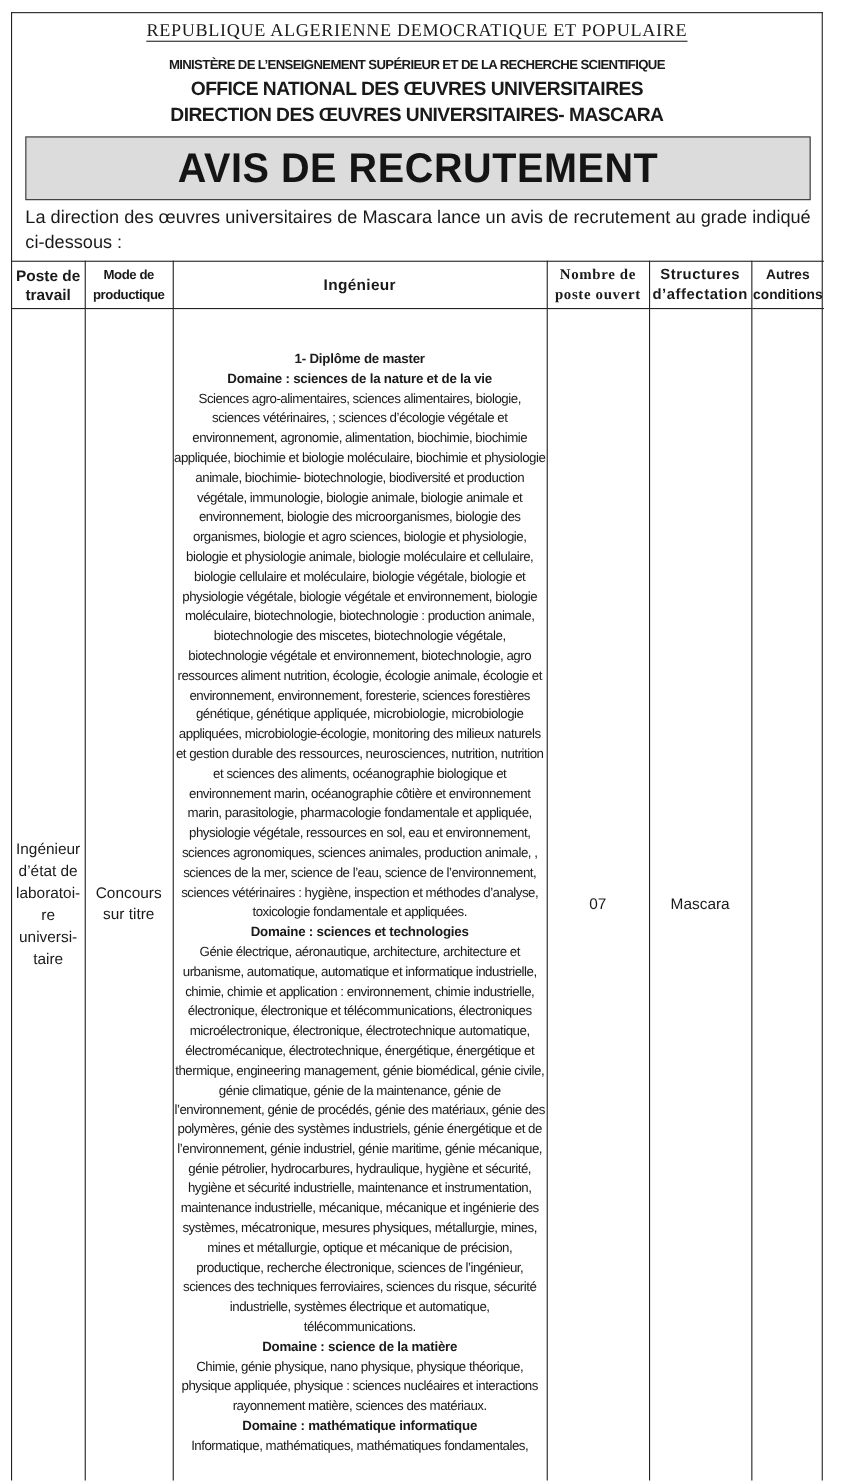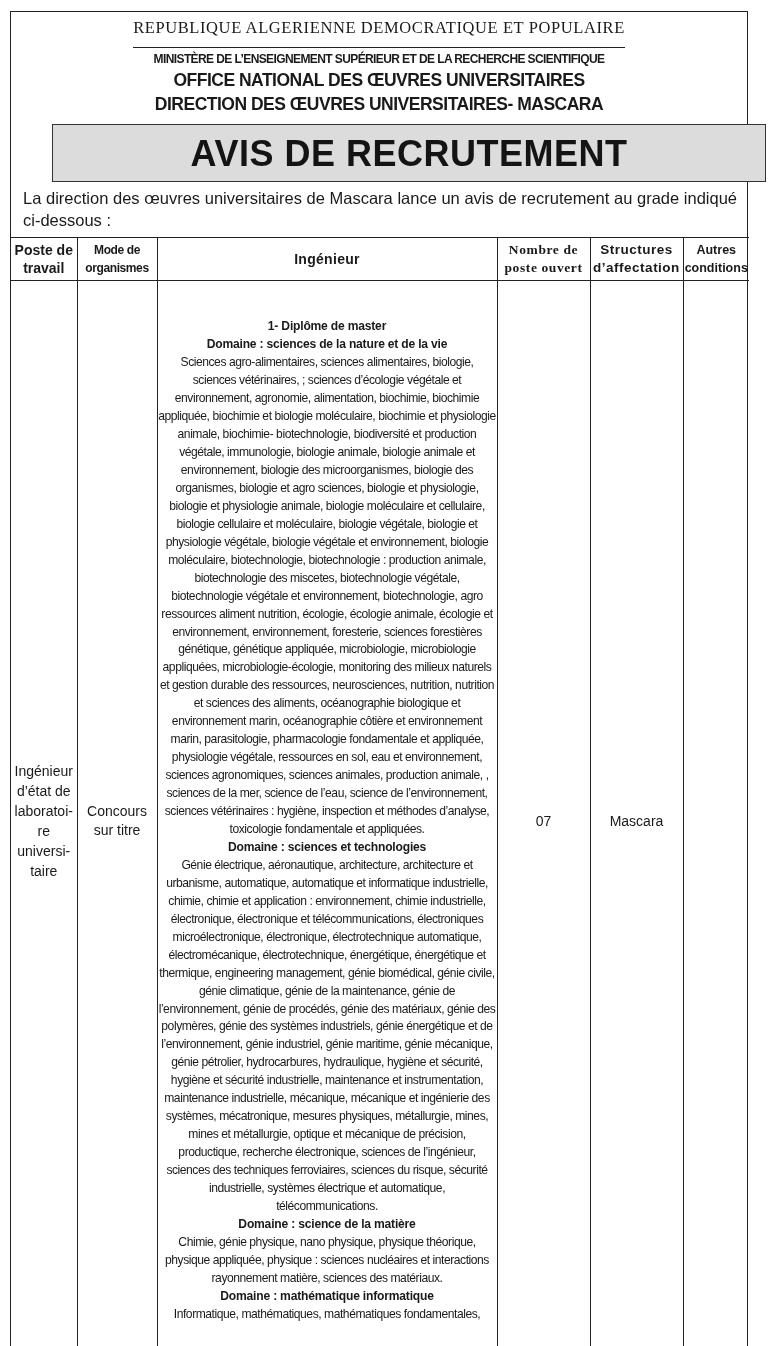--- a/index.html
+++ b/index.html
@@ -1,24 +1,24 @@
 <!DOCTYPE html>
 <html><head>
 <meta charset="utf-8">
 <style>
   html, body { margin: 0; padding: 0; background: #ffffff; }
   body { width: 768px; height: 1346px; overflow: hidden; position: relative; font-family: "Liberation Sans", sans-serif; color: #1a1a1a; }
   .frame { position: absolute; left: 10px; top: 11px; width: 738px; height: 1345px; border: 1.5px solid #222; border-bottom: none; box-sizing: border-box; }
   .republic { position: absolute; left: 0; right: 0; top: 6px; text-align: center; font-family: "Liberation Serif", serif; font-size: 16.5px; letter-spacing: 0.6px; }
-  .republic span { border-bottom: 1.5px solid #222; padding-bottom: 10px; }
+  .republic span { border-bottom: 1.5px solid #222; padding-bottom: 0; }
   .ministry { position: absolute; left: 0; right: 0; top: 36px; text-align: center; font-weight: bold; font-size: 12px; line-height: 22px; letter-spacing: -0.6px; }
   .office, .direction { position: absolute; left: 0; right: 0; text-align: center; font-weight: bold; font-size: 17.5px; letter-spacing: -0.5px; }
   .office { top: 58px; }
   .direction { top: 82px; }
-  .title-box { position: absolute; left: 12px; top: 112px; width: 714px; height: 58px; background: #dcdcdc; border: 1.5px solid #333; box-sizing: border-box; display: flex; align-items: center; justify-content: center; margin-left: 29px; }
+  .title-box { position: absolute; left: 12px; top: 112px; width: 714px; height: 58px; background: #dcdcdc; border: 1.5px solid #333; box-sizing: border-box; display: flex; align-items: center; justify-content: center; }
   .title-box span { font-weight: bold; font-size: 36px; letter-spacing: 0.5px; transform: scaleY(1.05); color: #141414; }
   .intro { position: absolute; left: 12px; right: 10px; top: 175px; font-size: 16.5px; line-height: 22px; text-align: justify; text-align-last: left; }
   table.grid { position: absolute; left: 0; top: 225px; width: 738px; border-collapse: collapse; table-layout: fixed; }
   table.grid th, table.grid td { border: 1px solid #222; padding: 0; vertical-align: middle; text-align: center; }
   table.grid tr:first-child th { border-top: 1.5px solid #222; }
   table.grid th:first-child, table.grid td:first-child { border-left: none; }
   table.grid th:last-child, table.grid td:last-child { border-right: none; }
   th { height: 42px; font-weight: bold; }
   th.h-poste { font-size: 14px; line-height: 18px; margin-left: 21px; }
   th.h-mode { font-size: 12px; line-height: 18px; font-weight: bold; letter-spacing: -0.4px; }
@@ -54,21 +54,21 @@
       <col style="width:66px">
       <col style="width:80px">
       <col style="width:340px">
       <col style="width:93px">
       <col style="width:93px">
       <col style="width:66px">
     </colgroup>
     <thead>
       <tr>
         <th class="h-poste">Poste de travail</th>
-        <th class="h-mode">Mode de organismes</th>
+        <th class="h-mode">Mode de productique</th>
         <th class="h-spec">Ingénieur</th>
         <th class="h-nombre">Nombre de poste ouvert</th>
         <th class="h-struct">Structures d’affectation</th>
         <th class="h-autres">Autres conditions</th>
       </tr>
     </thead>
     <tbody>
       <tr>
         <td class="poste">Ingénieur d’état de laboratoi-re universi-taire</td>
         <td class="mode">Concours sur titre</td>

